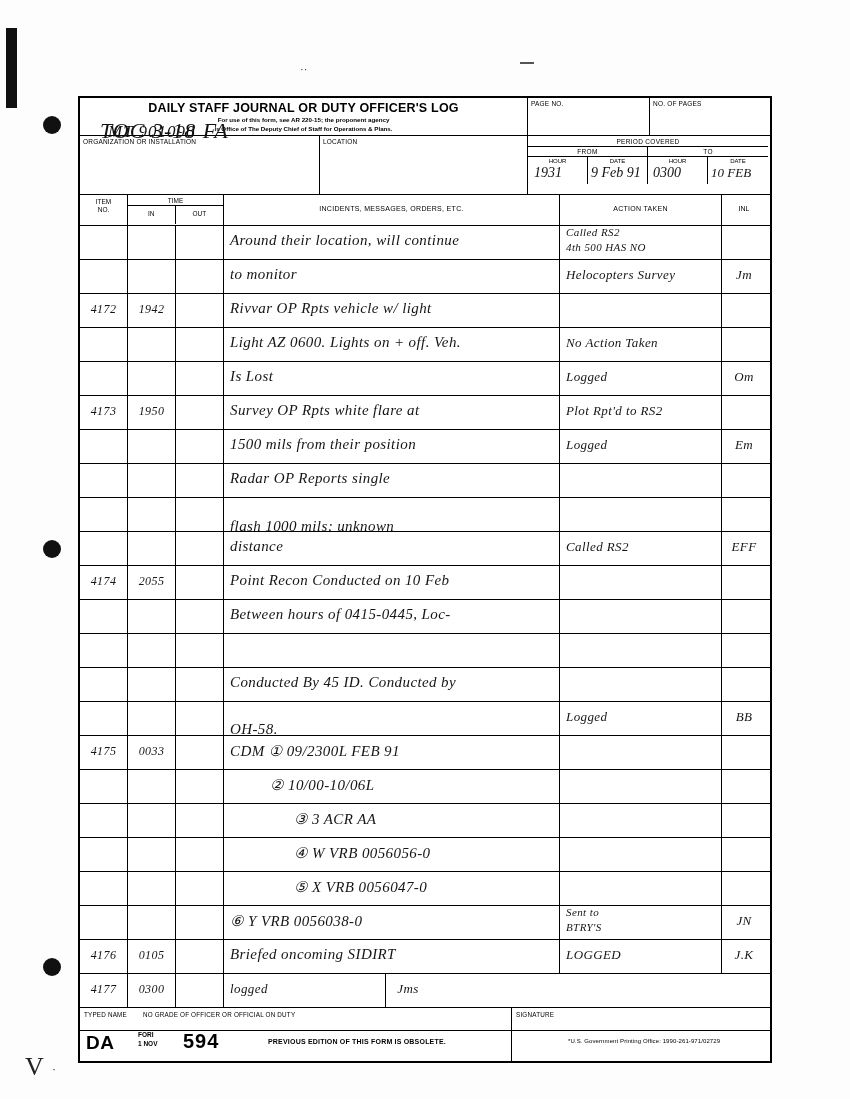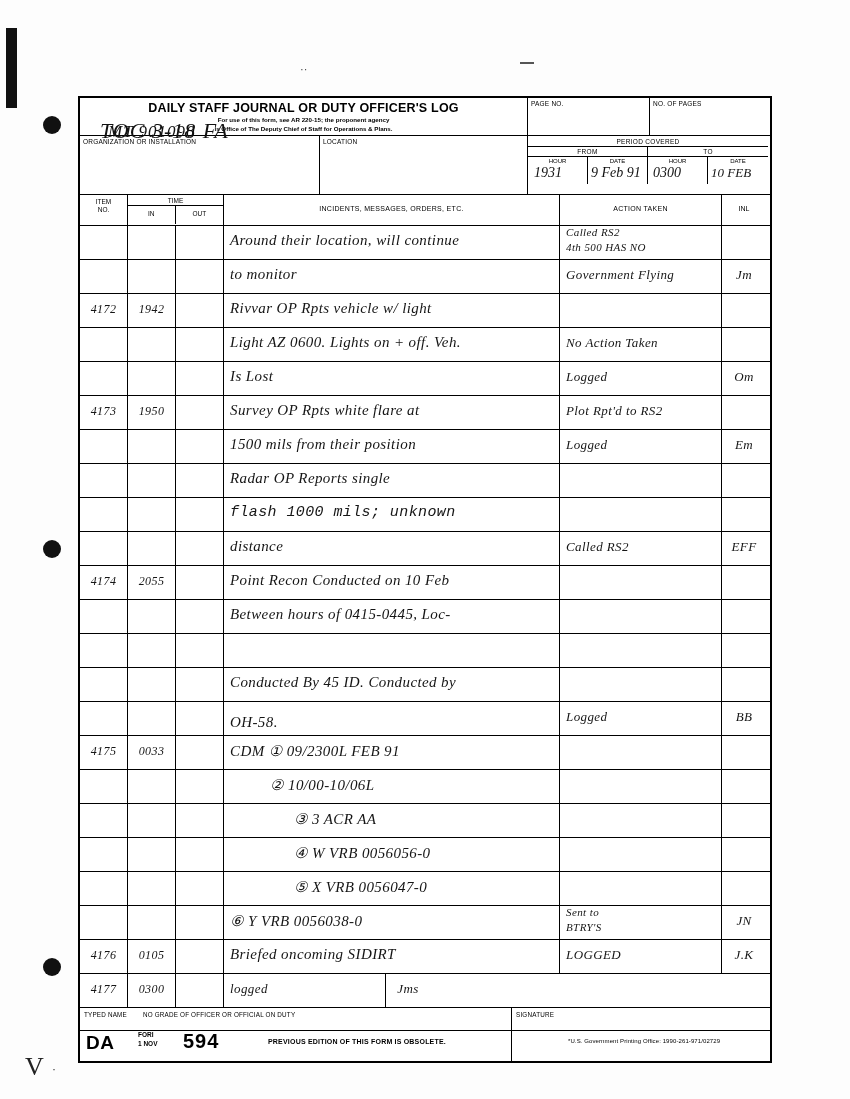--- a/index.html
+++ b/index.html
@@ -184,21 +184,21 @@
           <div class="bc w-inl"></div>
         </div>
         <div class="brow">
           <div class="bc w-item"></div>
           <div class="bc w-in"></div>
           <div class="bc w-out"></div>
           <div class="bc w-inc">
             <div class="txt " style="top:6px;">to monitor</div>
           </div>
           <div class="bc w-act">
-            <div class="txt small" style="top:7px;font-size:13px;">Government Flying</div>
+            <div class="txt small" style="top:7px;font-size:13px;">Helocopters Survey</div>
           </div>
           <div class="bc w-inl">
             <div class="txt small ctr" style="top:7px;font-size:13px;">Jm</div>
           </div>
         </div>
         <div class="brow">
           <div class="bc w-item">
             <div class="txt small ctr" style="top:8px;">4172</div>
           </div>
           <div class="bc w-in">
@@ -275,21 +275,21 @@
             <div class="txt " style="top:6px;">Radar OP Reports single</div>
           </div>
           <div class="bc w-act"></div>
           <div class="bc w-inl"></div>
         </div>
         <div class="brow">
           <div class="bc w-item"></div>
           <div class="bc w-in"></div>
           <div class="bc w-out"></div>
           <div class="bc w-inc">
-            <div class="txt " style="top:6px;font-family:Liberation Mono, monospace;">flash 1000 mils; unknown</div>
+            <div class="txt " style="top:20px;">flash 1000 mils; unknown</div>
           </div>
           <div class="bc w-act"></div>
           <div class="bc w-inl"></div>
         </div>
         <div class="brow">
           <div class="bc w-item"></div>
           <div class="bc w-in"></div>
           <div class="bc w-out"></div>
           <div class="bc w-inc">
             <div class="txt " style="top:6px;">distance</div>
@@ -343,21 +343,21 @@
             <div class="txt " style="top:6px;">Conducted By 45 ID. Conducted by</div>
           </div>
           <div class="bc w-act"></div>
           <div class="bc w-inl"></div>
         </div>
         <div class="brow">
           <div class="bc w-item"></div>
           <div class="bc w-in"></div>
           <div class="bc w-out"></div>
           <div class="bc w-inc">
-            <div class="txt " style="top:12px;text-align:right;">OH-58.</div>
+            <div class="txt " style="top:19px;text-align:right;">OH-58.</div>
           </div>
           <div class="bc w-act">
             <div class="txt small" style="top:7px;font-size:13px;">Logged</div>
           </div>
           <div class="bc w-inl">
             <div class="txt small ctr" style="top:7px;font-size:13px;">BB</div>
           </div>
         </div>
         <div class="brow">
           <div class="bc w-item">

